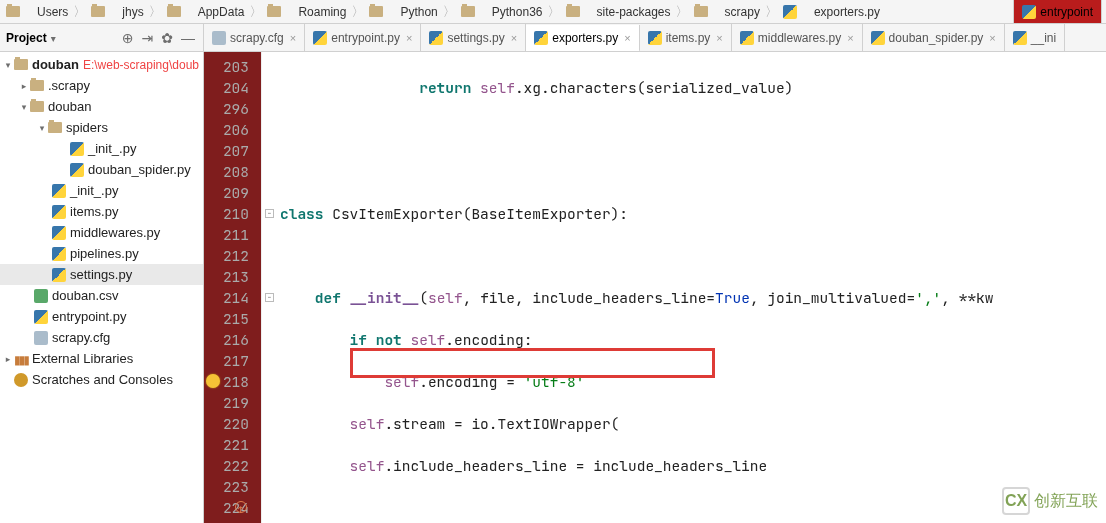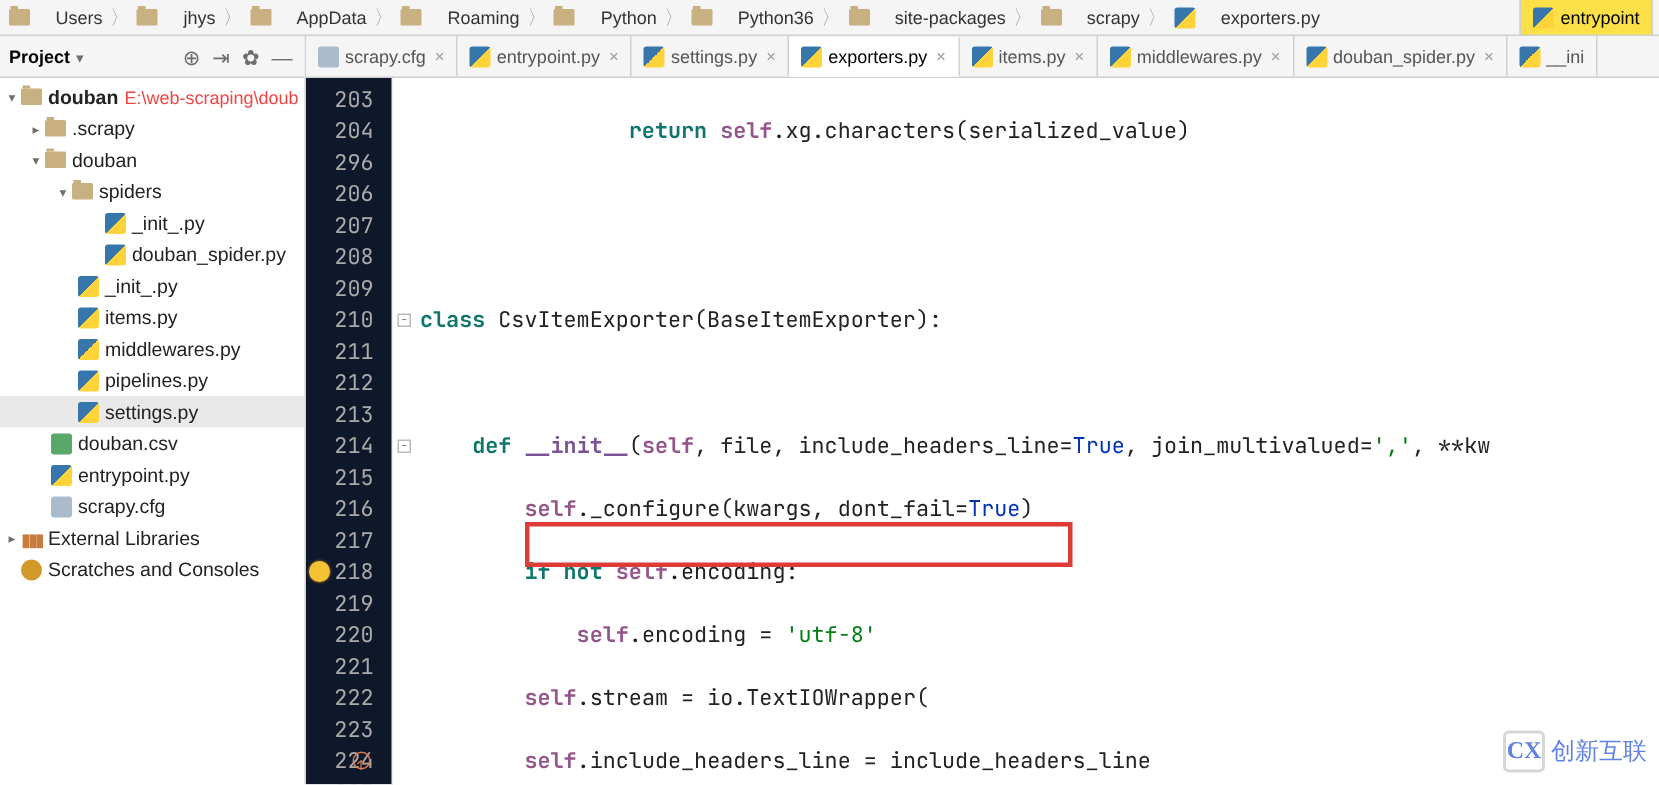--- a/index.html
+++ b/index.html
@@ -105,21 +105,21 @@
       color:#555; cursor:pointer;
     }
     .tab.active { background:#fff; color:#000; border-bottom:2px solid #fff; position:relative; top:1px;}
     .tab .close { color:#999; font-size:11px; margin-left:2px;}
     .code-wrap {
       flex:1; display:flex; overflow:hidden;
       font-family: "JetBrains Mono","Consolas",monospace;
       font-size:14.5px;
     }
     .gutter {
-      width:58px; background:#0f172a; border-right:1px solid #eee;
+      width:58px; background:#7f1d1d; border-right:1px solid #eee;
       text-align:right; color:#aaa; padding:4px 12px 4px 0;
       line-height:21px; user-select:none; position:relative;
     }
     .gutter .lineno { height:21px; position:relative;}
     .gutter-marker {
       position:absolute; left:2px; width:14px; height:14px; top:3px;
     }
     .bulb { background:#f5c236; border-radius:50%; box-shadow:0 0 2px #c59815;}
     .override-arrow {
       position:absolute; right:2px; width:12px;height:12px; top:4px;
@@ -139,37 +139,37 @@
     }
     .fold-minus {
       position:absolute; left:3px; top:6px;
       width:9px;height:9px;border:1px solid #bbb;
       font-size:9px; line-height:7px; text-align:center; color:#888;
       background:#fff;
     }
     .kw { color:#0f766e; font-weight:bold;}
     .kw2 { color:#0033b3;}
     .def { color:#7a5295; font-weight:bold;}
-    .self { color:#94558d;font-weight:bold;}
+    .self { color:#94558d;}
     .str { color:#067d17;}
     @keyframes blink { 50%{opacity:0;} }
     .watermark {
       position:absolute; right:8px; bottom:8px;
-      color:#1d4ed8; font-size:16px; display:flex; align-items:center; gap:4px;
-      font-family:Liberation Serif, serif; opacity:.7;
+      color:#4d7c0f; font-size:16px; display:flex; align-items:center; gap:4px;
+      font-family:Liberation Sans, sans-serif; opacity:.7;
     }
     .watermark .logo {
       width:28px;height:28px;border:2px solid #c5c5c5;border-radius:4px;
       display:flex;align-items:center;justify-content:center;font-weight:bold;
     }
     .top-right-tab {
       position:absolute; top:0; right:4px;
       display:flex; align-items:center; gap:4px;
       height:24px; padding:0 8px;
-      background:#fde047; border:1px solid #d0d0d0; border-top:none;
+      background:#b91c1c; border:1px solid #d0d0d0; border-top:none;
       font-size:12px;
     }
   </style>
 </head>
 <body>
 
 <div class="breadcrumb">
   <span class="breadcrumb-item">
       <span class="folder-icon tree-icon"></span>
       <span>Users</span>
@@ -403,21 +403,20 @@
           <div class="lineno">224<span class="override-arrow"></span></div>
           <div class="lineno">225</div>
         </div>
       <div class="code">
 <div class="code-line"><span>                </span><span class="kw">return</span><span> </span><span class="self">self</span><span>.xg.characters(serialized_value)</span></div>
 <div class="code-line"></div>
 <div class="code-line"></div>
 <div class="code-line"><span class="fold-minus">−</span><span class="kw">class</span><span> CsvItemExporter(BaseItemExporter):</span></div>
 <div class="code-line"></div>
 <div class="code-line"><span class="fold-minus">−</span><span>    </span><span class="kw">def</span><span> </span><span class="def">__init__</span><span>(</span><span class="self">self</span><span>, file, include_headers_line=</span><span class="kw2">True</span><span>, join_multivalued=</span><span class="str">','</span><span>, **kw</span></div>
-<div class="code-line"><span>        </span><span class="self">self</span><span>._configure(kwargs, dont_fail=</span><span class="kw2">True</span><span>)</span></div>
 <div class="code-line"><span>        </span><span class="kw">if not</span><span> </span><span class="self">self</span><span>.encoding:</span></div>
 <div class="code-line"><span>            </span><span class="self">self</span><span>.encoding = </span><span class="str">'utf-8'</span></div>
 <div class="code-line"><span>        </span><span class="self">self</span><span>.stream = io.TextIOWrapper(</span></div>
 <div class="code-line"><span>        </span><span class="self">self</span><span>.include_headers_line = include_headers_line</span></div>
 
 
 
 
 
 

